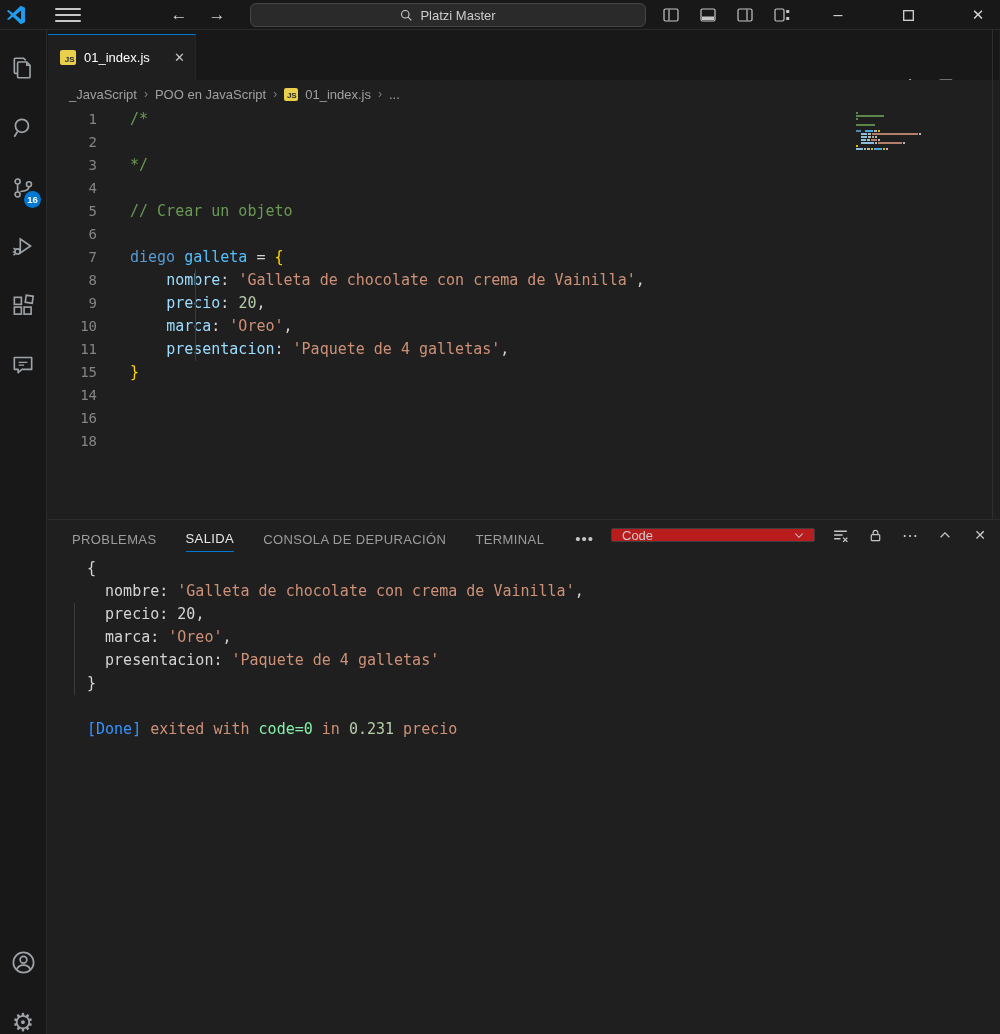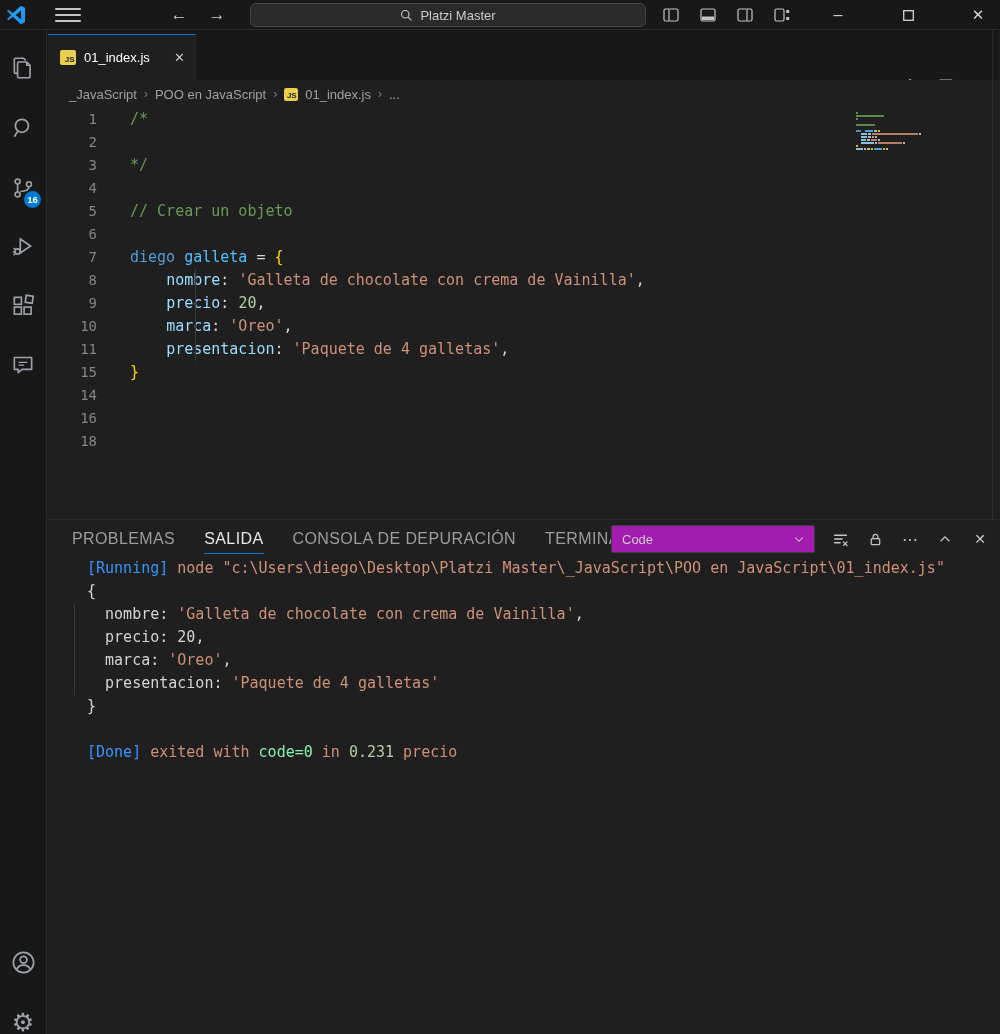--- a/index.html
+++ b/index.html
@@ -98,27 +98,27 @@
   .mm-row { height:2px; margin-bottom:1px; display:flex; overflow:hidden; }
   .mm-bar { height:2px; margin-right:1px; background:currentColor; opacity:.85; flex:none; }
   .mm-sp  { height:2px; margin-right:1px; background:transparent; flex:none; }
   .right-edge { position:absolute; top:30px; left:992px; width:1px; height:1004px; background:#2e2e2e; }
 
   
   .panel { position:absolute; top:519px; left:47px; width:953px; height:515px;
     background:#1f1f1f; border-top:1px solid #2b2b2b; }
   .panel-header { position:absolute; top:0; left:0; width:100%; height:37px;
     display:flex; align-items:center; padding-left:25px; }
-  .ptab { font-size:16px; letter-spacing:.4px; color:#9d9d9d; margin-right:29px;
+  .ptab { font-size:13px; letter-spacing:.4px; color:#9d9d9d; margin-right:29px;
     padding:6px 0 5px; cursor:pointer; }
   .ptab.active { color:#e7e7e7; border-bottom:1px solid #0078d4; }
   .ptab-more { color:#c5c5c5; font-size:15px; letter-spacing:1px; margin-left:2px; }
   .panel-right { position:absolute; right:10px; top:5px; display:flex; align-items:center; gap:15px; }
   .channel-select {
-    width:204px; height:28px; background:#a21caf; border:1px solid #3e3e3e; border-radius:2px;
+    width:204px; height:14px; background:#b91c1c; border:1px solid #3e3e3e; border-radius:2px;
     display:flex; align-items:center; justify-content:space-between;
     padding:0 9px 0 10px; font-size:13px; color:#cccccc;
   }
   .panel-icon { display:flex; align-items:center; justify-content:center; width:20px; height:20px; }
   .output { position:absolute; top:37px; left:0; width:100%; height:476px; overflow:hidden; }
   .output .code-row { padding-left:23px; }
   .guide-output { left:27px; top:46px; height:92px; }
 </style>
 </head>
 <body>
@@ -400,21 +400,20 @@
         <svg width="14" height="14" viewBox="0 0 16 16" stroke="#c6c6c6" stroke-width="1.5" fill="none">
             <path d="M3 10.5 8 5.5l5 5"></path>
           </svg>
       </span>
       <span class="panel-icon" style="color:#c6c6c6;font-size:14px;">✕</span>
     </div>
   </div>
 
   <div class="output">
     <div>
-        <div class="code-row"><span class="lc"><span class="tk-info">[Running] </span><span class="tk-string">node "c:\Users\diego\Desktop\Platzi Master\_JavaScript\POO en JavaScript\01_index.js"</span></span></div>
         <div class="code-row"><span class="lc"><span class="tk-plain">{</span></span></div>
         <div class="code-row"><span class="lc"><span class="tk-plain">  nombre: </span><span class="tk-string">'Galleta de chocolate con crema de Vainilla'</span><span class="tk-plain">,</span></span></div>
         <div class="code-row"><span class="lc"><span class="tk-plain">  precio: </span><span class="tk-plain">20</span><span class="tk-plain">,</span></span></div>
         <div class="code-row"><span class="lc"><span class="tk-plain">  marca: </span><span class="tk-string">'Oreo'</span><span class="tk-plain">,</span></span></div>
         <div class="code-row"><span class="lc"><span class="tk-plain">  presentacion: </span><span class="tk-string">'Paquete de 4 galletas'</span></span></div>
         <div class="code-row"><span class="lc"><span class="tk-plain">}</span></span></div>
         <div class="code-row"><span class="lc"></span></div>
         <div class="code-row"><span class="lc"><span class="tk-info">[Done] </span><span class="tk-string">exited with </span><span class="tk-magenta">code=0</span><span class="tk-string"> in </span><span class="tk-number">0.231</span><span class="tk-string"> precio</span></span></div>
       </div>
     <div class="indent-guide guide-output" style="left:27px;top:46px;height:92px;"></div>

